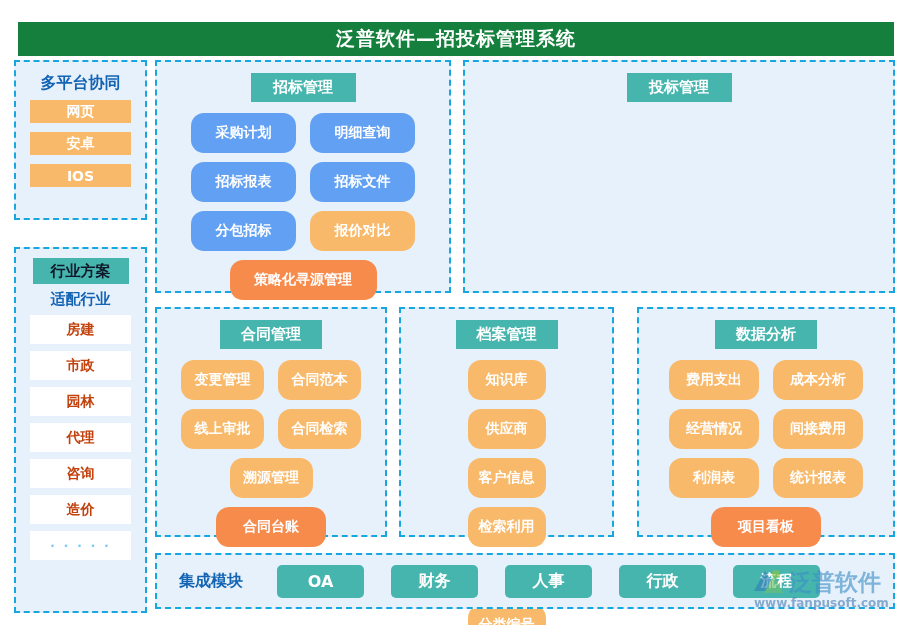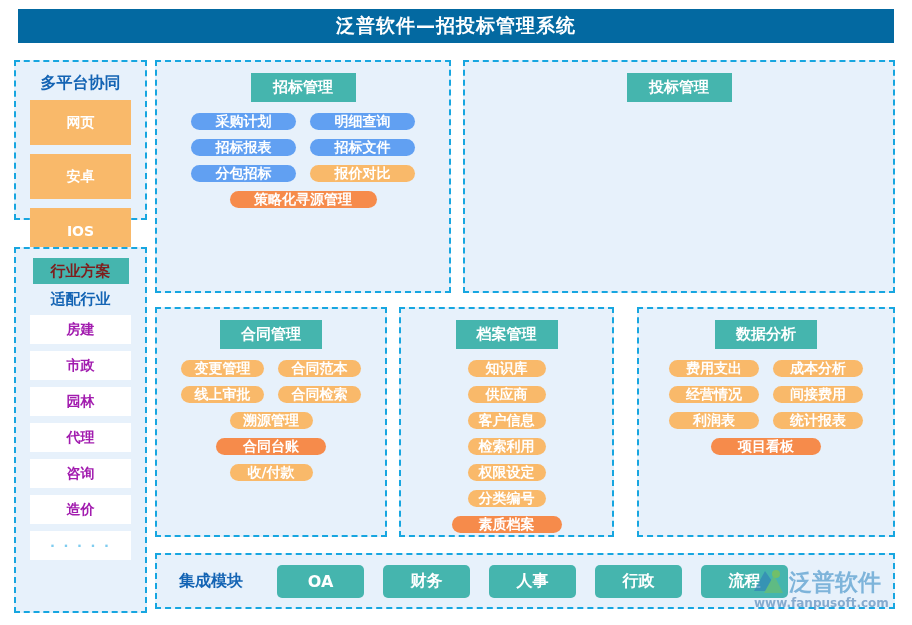--- a/index.html
+++ b/index.html
@@ -11,22 +11,22 @@
     position:relative;
   }
   .app{
     position:relative;
     width:912px;height:625px;
     box-sizing:border-box;
   }
 
   
   .title-bar{
-    position:absolute;left:18px;top:9px;width:876px;height:34px;
-    background:#0369a1;
+    position:absolute;left:18px;top:22px;width:876px;height:34px;
+    background:#15803d;
     display:flex;align-items:center;justify-content:center;
   }
   .title-bar .t{
     color:#ffffff;font-size:19px;font-weight:bold;letter-spacing:1px;
   }
 
   
   .panel{
     position:absolute;
     background:#E7F1FB;
@@ -39,32 +39,32 @@
   #panel-industry{ left:14px; top:247px; width:133px; height:366px; }
 
   .side-head{
     text-align:center;color:#1464B4;font-size:16px;font-weight:bold;
     margin-top:11px;
   }
   .side-head.sub{ font-size:15px; margin-top:6px; margin-bottom:4px;}
   .tag-teal{
     margin:9px auto 0 auto;width:96px;height:26px;background:#45B5AE;
     display:flex;align-items:center;justify-content:center;
-    color:#7f1d1d;font-size:15px;font-weight:bold;
+    color:#0f172a;font-size:15px;font-weight:bold;
   }
   .side-list{ margin:6px 14px 0 14px; }
   .chip-orange{
-    height:45px;margin-bottom:9px;background:#F9B96A;
+    height:23px;margin-bottom:9px;background:#F9B96A;
     display:flex;align-items:center;justify-content:center;
     color:#ffffff;font-size:14px;font-weight:bold;
   }
   .chip-white{
     height:29px;margin-bottom:7px;background:#ffffff;
     display:flex;align-items:center;justify-content:center;
-    color:#a21caf;font-size:14px;font-weight:bold;
+    color:#c2410c;font-size:14px;font-weight:bold;
   }
   .chip-white.dots{ color:#7FCCEF; letter-spacing:2px; font-size:13px;}
 
   
   #panel-zhaobiao{ left:155px; top:60px; width:296px; height:233px; }
   #panel-toubiao{  left:463px; top:60px; width:432px; height:233px; }
   #panel-hetong{   left:155px; top:307px; width:232px; height:230px; }
   #panel-dangan{   left:399px; top:307px; width:215px; height:230px; }
   #panel-shuju{    left:637px; top:307px; width:258px; height:230px; }
 
@@ -77,21 +77,21 @@
   #panel-toubiao  .mod-head{ width:105px; }
   #panel-hetong   .mod-head,
   #panel-dangan   .mod-head,
   #panel-shuju    .mod-head{ width:102px; }
 
   .grid{
     display:flex;flex-wrap:wrap;justify-content:center;
     padding:0 14px;margin-top:11px;
   }
   .grid .btn{
-    height:17px;
+    height:40px;
     display:flex;align-items:center;justify-content:center;
     color:#ffffff;font-size:14px;font-weight:bold;
     margin:0 7px 9px 7px;
     white-space:nowrap;
     border-radius:13px;
   }
   .btn.blue{ background:#61A0F2; }
   .btn.orange{ background:#F9B96A; }
   .btn.deep{ background:#F68B4B; }
 
@@ -109,21 +109,21 @@
   
   #panel-integration{ left:155px; top:553px; width:740px; height:56px; }
   .int-row{
     height:100%;display:flex;align-items:center;
     padding:0 22px;box-sizing:border-box;
   }
   .int-label{
     color:#1464B4;font-size:16px;font-weight:bold;margin-right:34px;
     white-space:nowrap;
   }
-  .int-btns{ display:flex;align-items:center;gap:19px; }
+  .int-btns{ display:flex;align-items:center;gap:27px; }
   .int-btn{
     width:87px;height:33px;background:#45B5AE;border-radius:5px;
     display:flex;align-items:center;justify-content:center;
     color:#ffffff;font-size:16px;font-weight:bold;
   }
 
   
   .watermark{
     position:absolute;right:8px;bottom:6px;
     width:152px;height:54px;

